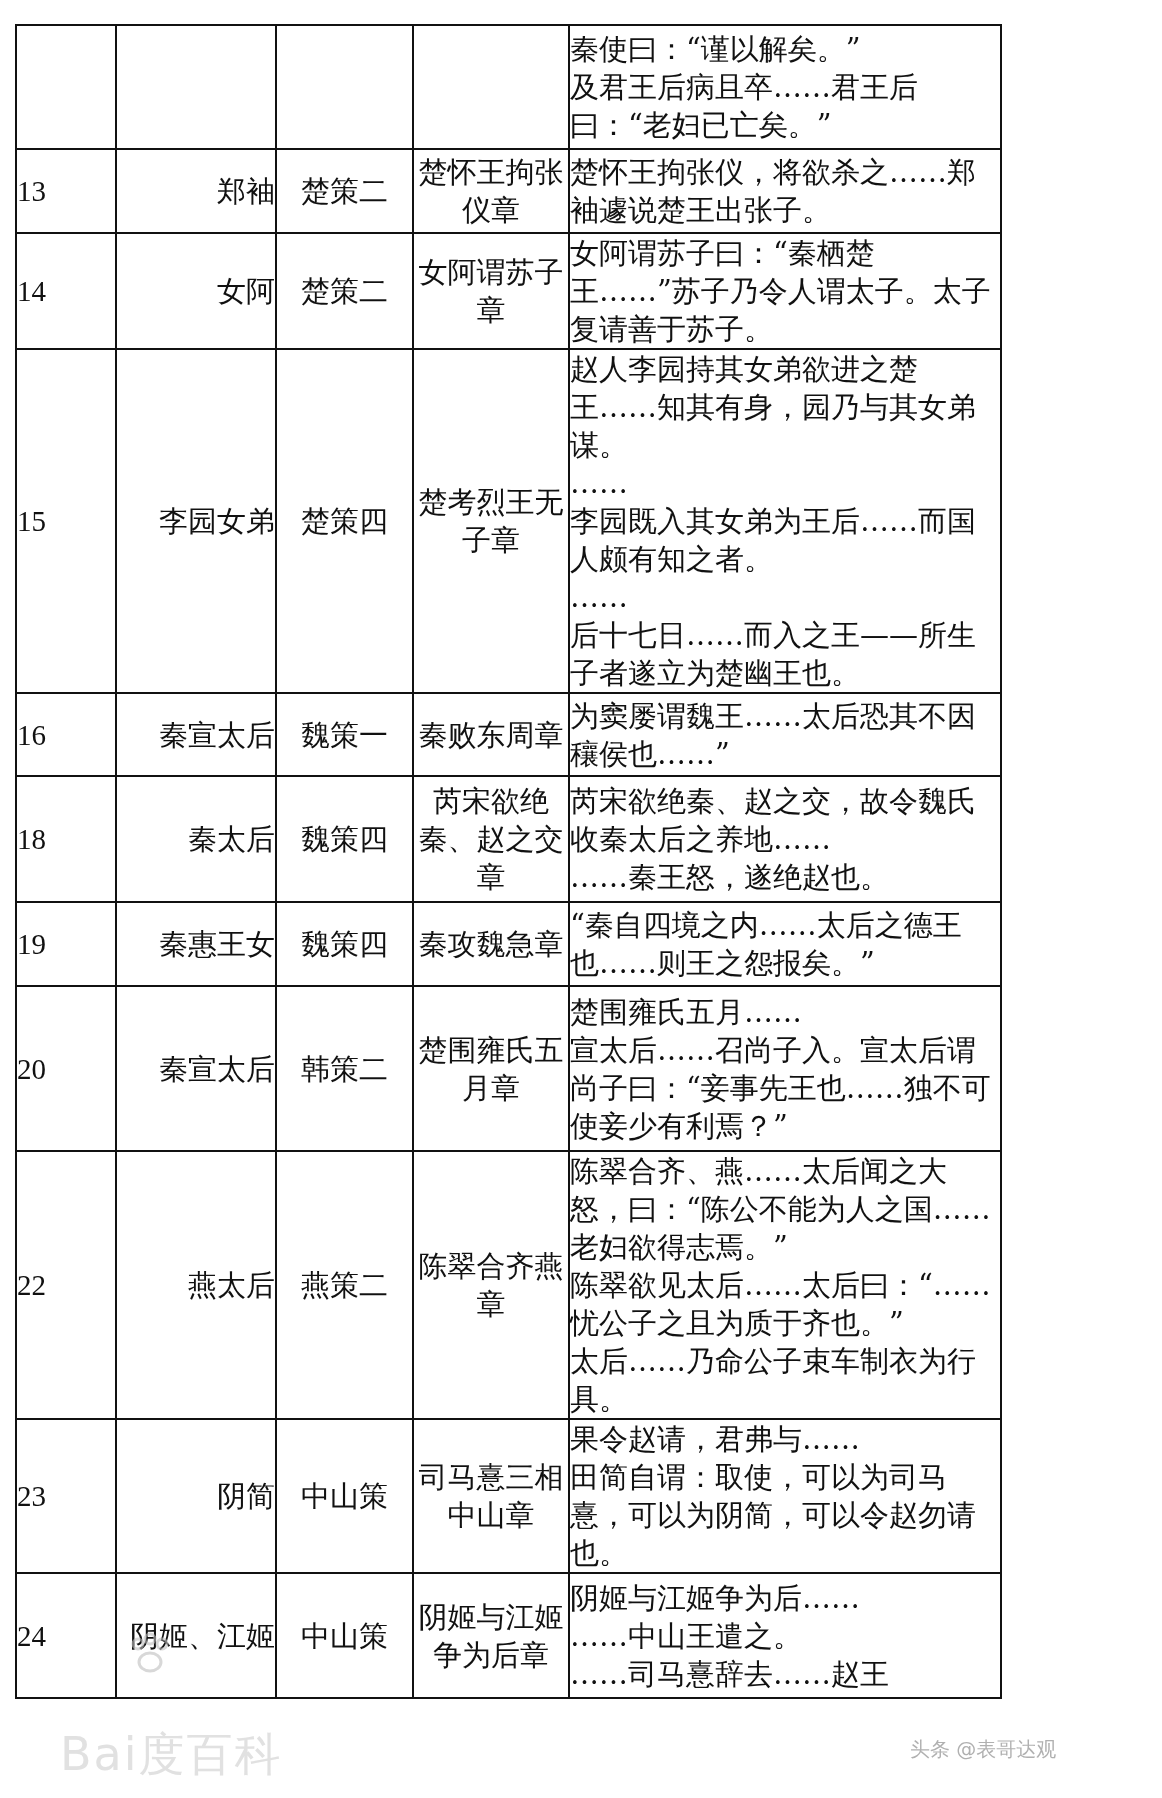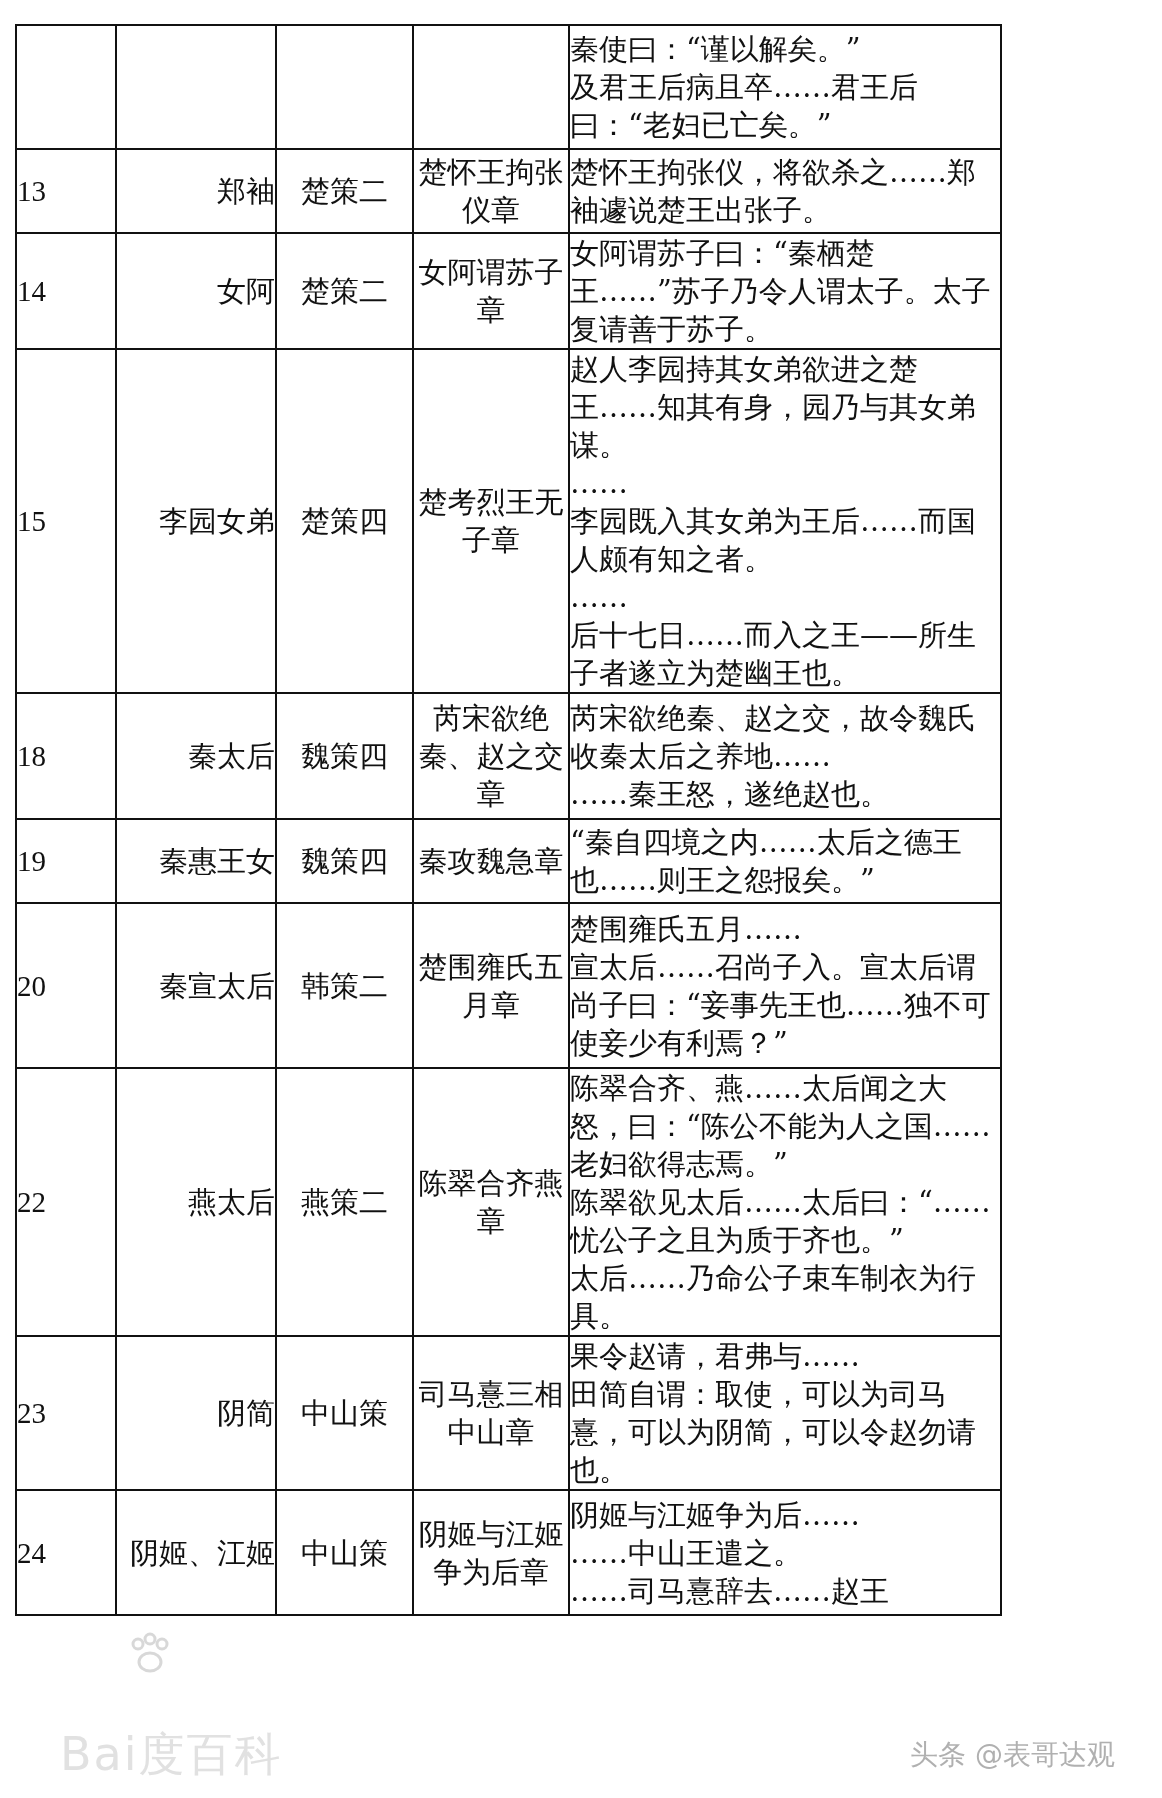--- a/index.html
+++ b/index.html
@@ -22,21 +22,21 @@
   .wm-baidu {
     position: absolute; left: 60px; top: 1724px; font-family: "DejaVu Sans", sans-serif;
     font-size: 46px; color: rgba(200,200,200,0.55); font-weight: normal; letter-spacing: 2px;
     pointer-events: none;
   }
   .wm-paw {
     position: absolute; left: 128px; top: 1632px; width: 44px; height: 44px; pointer-events: none;
   }
   .wm-toutiao {
     position: absolute; left: 910px; top: 1736px; font-family: "DejaVu Sans", sans-serif;
-    font-size: 28px; color: rgba(150,150,150,0.75); pointer-events: none;
+    font-size: 20px; color: rgba(150,150,150,0.75); pointer-events: none;
   }
 </style>
 </head>
 <body>
 
 <table class="doc">
   <colgroup>
     <col style="width:100px">
       <col style="width:160px">
       <col style="width:137px">
@@ -76,20 +76,29 @@
       <td class="c-num">15</td>
       <td class="c-name">李园女弟</td>
       <td class="c-src">楚策四</td>
       <td class="c-chap">楚考烈王无子章</td>
       <td class="c-text">
         <span class="line">赵人李园持其女弟欲进之楚王……知其有身，园乃与其女弟谋。</span>
         <span class="line">……</span>
         <span class="line">李园既入其女弟为王后……而国人颇有知之者。</span>
         <span class="line">……</span>
         <span class="line">后十七日……而入之王——所生子者遂立为楚幽王也。</span>
+      </td>
+    </tr>
+    <tr style="height:83px">
+      <td class="c-num">16</td>
+      <td class="c-name">秦宣太后</td>
+      <td class="c-src">魏策一</td>
+      <td class="c-chap">秦败东周章</td>
+      <td class="c-text">
+        <span class="line">为窦屡谓魏王……太后恐其不因穰侯也……”</span>
       </td>
     </tr>
     <tr style="height:126px">
       <td class="c-num">18</td>
       <td class="c-name">秦太后</td>
       <td class="c-src">魏策四</td>
       <td class="c-chap">芮宋欲绝秦、赵之交章</td>
       <td class="c-text">
         <span class="line">芮宋欲绝秦、赵之交，故令魏氏收秦太后之养地……</span>
         <span class="line">……秦王怒，遂绝赵也。</span>

